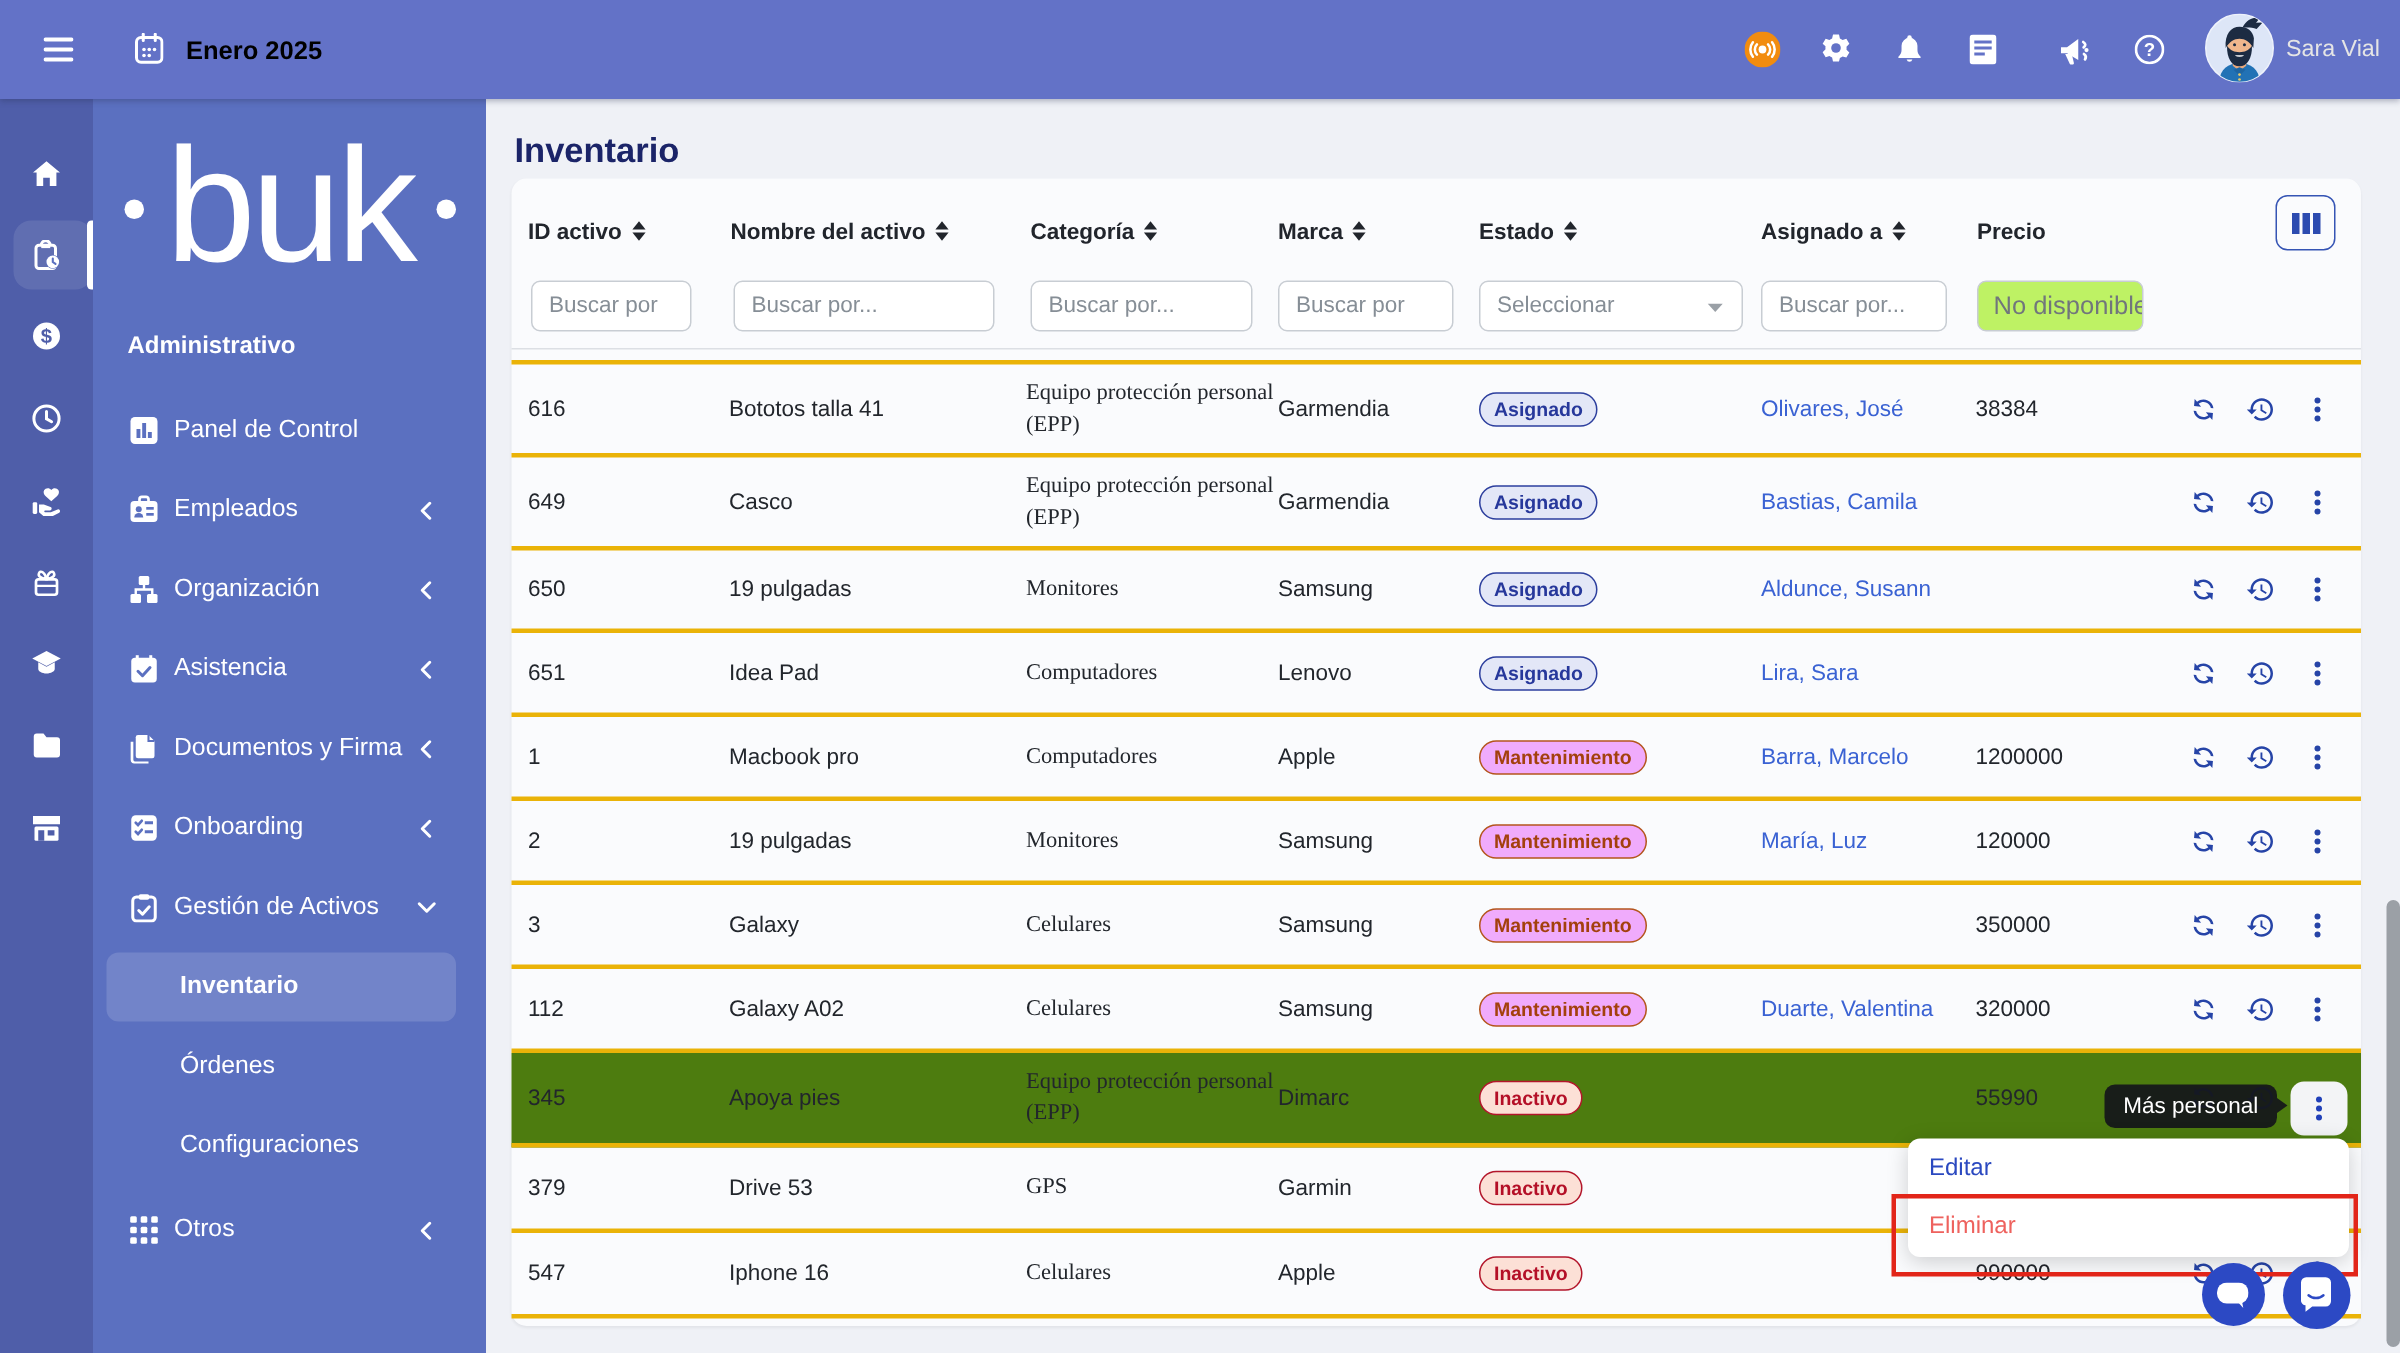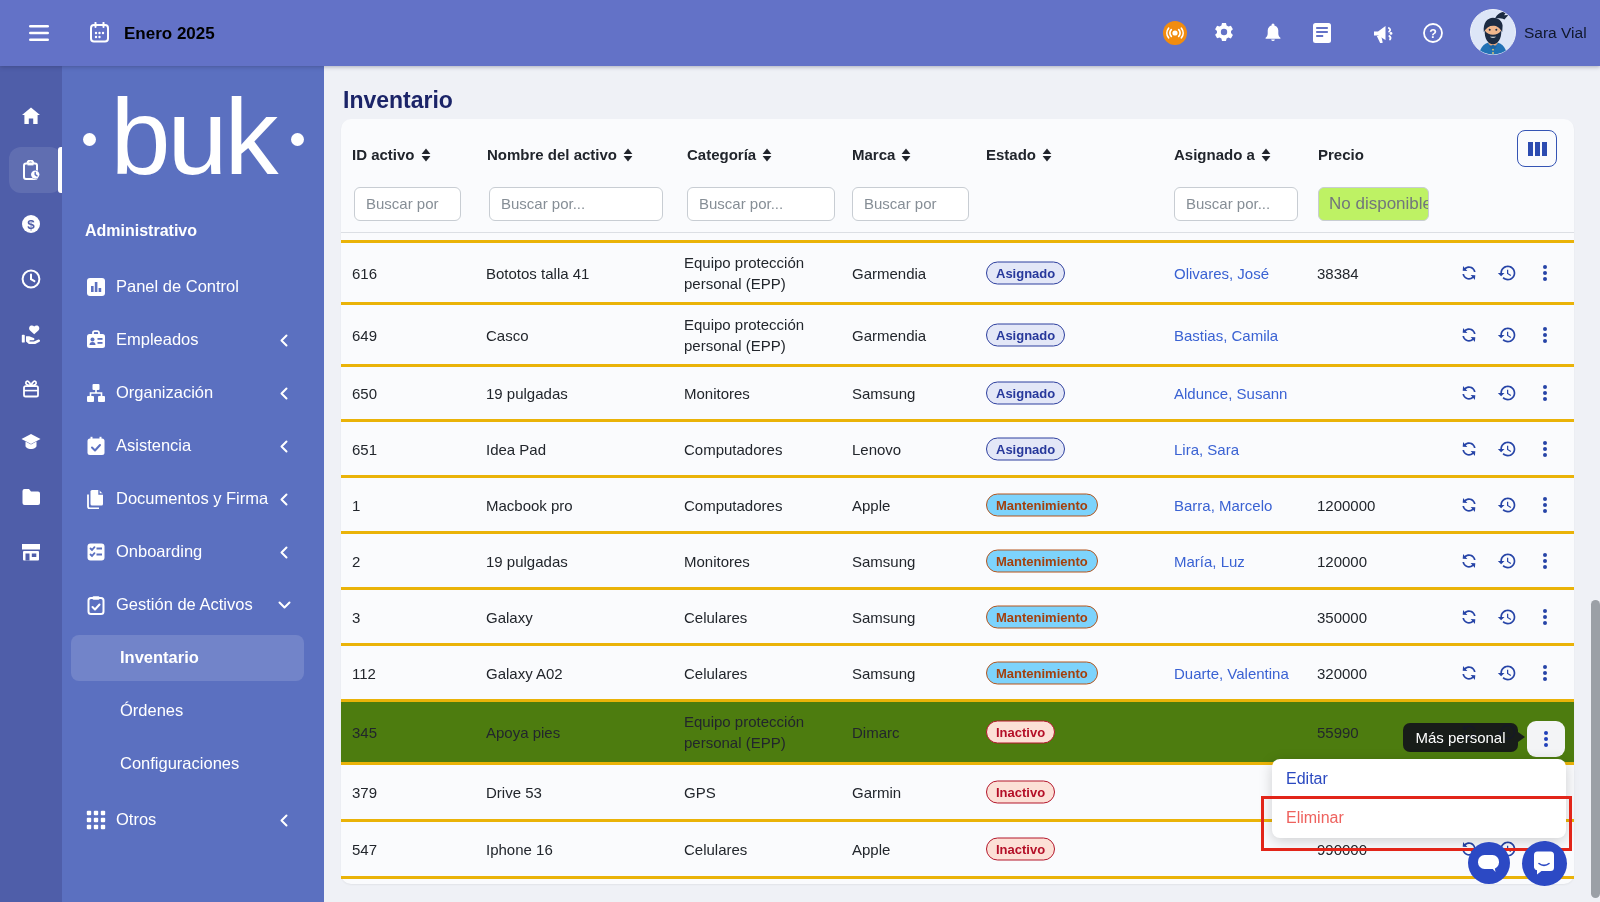--- a/index.html
+++ b/index.html
@@ -25,25 +25,25 @@
 #main{position:absolute;left:324px;top:66px;width:1276px;height:836px;background:#eff1f6;}
 #title{position:absolute;left:343px;top:87px;font-size:23px;font-weight:bold;color:#1b2468;z-index:5;}
 #card{position:absolute;left:341px;top:119px;width:1233px;height:765px;background:#fafbfd;border-radius:10px;box-shadow:0 1px 2px rgba(0,0,0,.06);z-index:5;}
 .hdr{position:absolute;top:27px;font-size:15px;font-weight:bold;color:#21252c;white-space:nowrap;}
 .sorti{display:inline-block;vertical-align:-2px;margin-left:6px;}
 .fin{position:absolute;top:68px;height:34px;background:#fff;border:1px solid #c8cdd3;border-radius:6px;font-size:15px;color:#868e96;line-height:32px;padding-left:11px;white-space:nowrap;overflow:hidden;}
 #colbtn{position:absolute;left:1176px;top:11px;width:40px;height:37px;border:1.5px solid #3554b4;border-radius:8px;background:#fafbfd;}
 #colbtn i{position:absolute;display:block;width:4.6px;height:14px;background:#2c4bb0;top:10.5px;}
 .row{position:absolute;left:0;width:1233px;border-bottom:3px solid #eab308;}
 .cell{position:absolute;font-size:15px;color:#22262c;white-space:nowrap;top:50%;transform:translateY(-50%);}
-.cat{width:180px;white-space:normal;line-height:21px;}
+.cat{width:180px;white-space:normal;line-height:21px;font-family:Liberation Serif, serif;}
 .lnk{color:#3a62d3;}
 .badge{display:inline-block;font-size:13px;font-weight:bold;line-height:19px;padding:1px 9px;border-radius:13px;}
 .b-asig{background:#e3e7f7;border:1.5px solid #2d3f9e;color:#27389b;}
-.b-mant{background:#7dd3fc;border:1.5px solid #b4551d;color:#a3400d;}
+.b-mant{background:#f0abfc;border:1.5px solid #b4551d;color:#a3400d;}
 .b-inac{background:#fce0d6;border:1.5px solid #b3162b;color:#b40f27;}
 .ricon{position:absolute;top:50%;transform:translate(-50%,-50%);width:20px;height:20px;}
 #tooltip{position:absolute;left:1403px;top:723px;width:115px;height:29px;background:rgba(20,22,26,.93);border-radius:7px;color:#fff;font-size:15px;line-height:29px;text-align:center;z-index:40;}
 #tooltip:after{content:"";position:absolute;right:-7px;top:9px;border:5.5px solid transparent;border-left:7px solid rgba(20,22,26,.93);border-right:none;}
 #dotsbtn{position:absolute;left:1527px;top:721px;width:38px;height:36px;background:#f3f4f6;border-radius:9px;z-index:39;}
 #menu{position:absolute;left:1272px;top:759px;width:294px;height:79px;background:#fff;border-radius:8px;box-shadow:0 3px 14px rgba(0,0,0,.18);z-index:41;}
 #menu .it1{position:absolute;left:14px;top:11px;font-size:16px;color:#2b49c0;}
 #menu .it2{position:absolute;left:14px;top:50px;font-size:16px;color:#ee625e;}
 #redrect{position:absolute;left:1261px;top:796px;width:311px;height:55px;border:3px solid #e22519;z-index:45;}
 .chatc{position:absolute;border-radius:50%;background:#2c49c4;z-index:50;}
@@ -117,21 +117,21 @@
         <path d="M25 9.4 C27.5 4.2 32 2 36.8 2.8 L34 6.2 L38.4 6 L34.4 10.4 C31.2 9 28 9.2 25 9.4z" fill="#1c2b42"></path>
         <path d="M14.7 21.5 c-.3 8.5 3.3 13.7 8.3 13.7 s8.6-5.2 8.3-13.7 c-2.3 3.2-4.8 4.3-8.3 4.3 s-6-1.1-8.3-4.3z" fill="#1c2b42"></path>
         <path d="M19.8 27.8 a4.3 3.2 0 0 0 6.4 0z" fill="#fff"></path>
         <circle cx="19.7" cy="20.8" r="1" fill="#1c2b42"></circle>
         <circle cx="26.3" cy="20.8" r="1" fill="#1c2b42"></circle>
         <path d="M19 37.5 L23 41.5 L27 37.5 L23 35.8z" fill="#1d65a3"></path>
         <circle cx="23" cy="40.7" r=".9" fill="#e7c86a"></circle>
         <circle cx="23" cy="44" r=".9" fill="#e7c86a"></circle>
       </g>
     </svg>
-<div class="abs" style="left:1524px;top:24px;font-size:15.5px;color:#0f172a;">Sara Vial</div>
+<div class="abs" style="left:1524px;top:24px;font-size:15.5px;color:#e5e5e5;">Sara Vial</div>
 </div>
 <div id="rail">
     <div id="railpill"></div>
     <div id="railbar"></div>
 <svg class="abs" style="left:21px;top:40px" width="20" height="20" viewBox="0 0 20 20">
       <path d="M10 1.5 L19 9 H16.6 V18 H12.2 V12.5 H7.8 V18 H3.4 V9 H1 Z" fill="#fff"></path>
     </svg>
 <svg class="abs" style="left:21px;top:94px" width="20" height="20" viewBox="0 0 20 20">
       <rect x="3" y="3.5" width="13" height="15.5" rx="2" fill="none" stroke="#fff" stroke-width="2"></rect>
       <path d="M6.5 3.5 a3 3 0 0 1 6 0" fill="none" stroke="#fff" stroke-width="2"></path>
@@ -306,20 +306,23 @@
       </svg></div>
 <div class="hdr" style="left:833px">Asignado a<svg class="sorti" width="10" height="14" viewBox="0 0 10 14">
         <path d="M5 0.5 L9.4 6 H0.6 Z" fill="#21252c"></path>
         <path d="M5 13.5 L9.4 8 H0.6 Z" fill="#21252c"></path>
       </svg></div>
 <div class="hdr" style="left:977px">Precio</div>
 <div class="fin" style="left:13px;width:107px;">Buscar por</div>
 <div class="fin" style="left:148px;width:174px;">Buscar por...</div>
 <div class="fin" style="left:346px;width:148px;">Buscar por...</div>
 <div class="fin" style="left:511px;width:117px;">Buscar por</div>
+<div class="fin" style="left:645px;width:176px;padding-right:28px;">Seleccionar<svg class="abs" style="right:12px;top:14px" width="11" height="7" viewBox="0 0 11 7">
+        <path d="M0.5 0.5 L5.5 6 L10.5 0.5 Z" fill="#9aa0a6"></path>
+      </svg></div>
 <div class="fin" style="left:833px;width:124px;">Buscar por...</div>
 <div class="fin" style="left:977px;width:111px;background:#bef264;color:#71767c;font-size:17px;padding-left:10px;">No disponible</div>
 <div id="colbtn">
       <i style="left:10px"></i>
       <i style="left:17.2px"></i>
       <i style="left:24.4px"></i>
     </div>
 <div style="position:absolute;left:0;top:113px;width:1233px;height:0;border-top:1.5px solid #dcdfe4;"></div>
 <div class="row" style="top:114px;height:10px"></div>
 <div class="row" style="top:124px;height:62px;">

